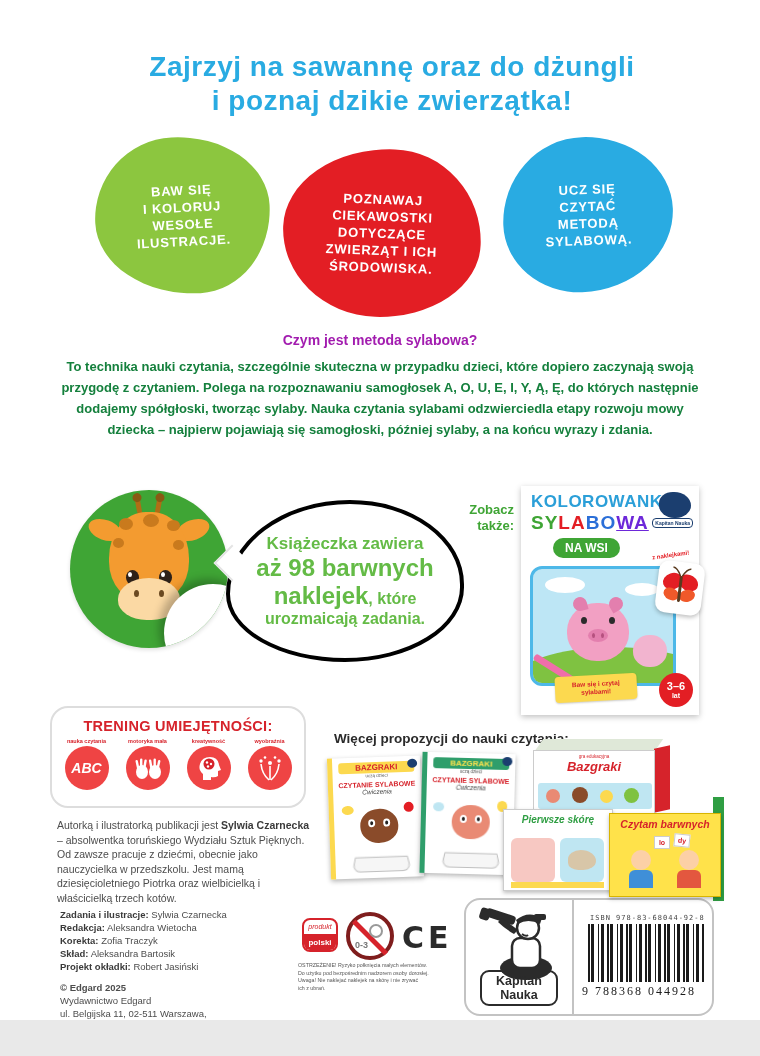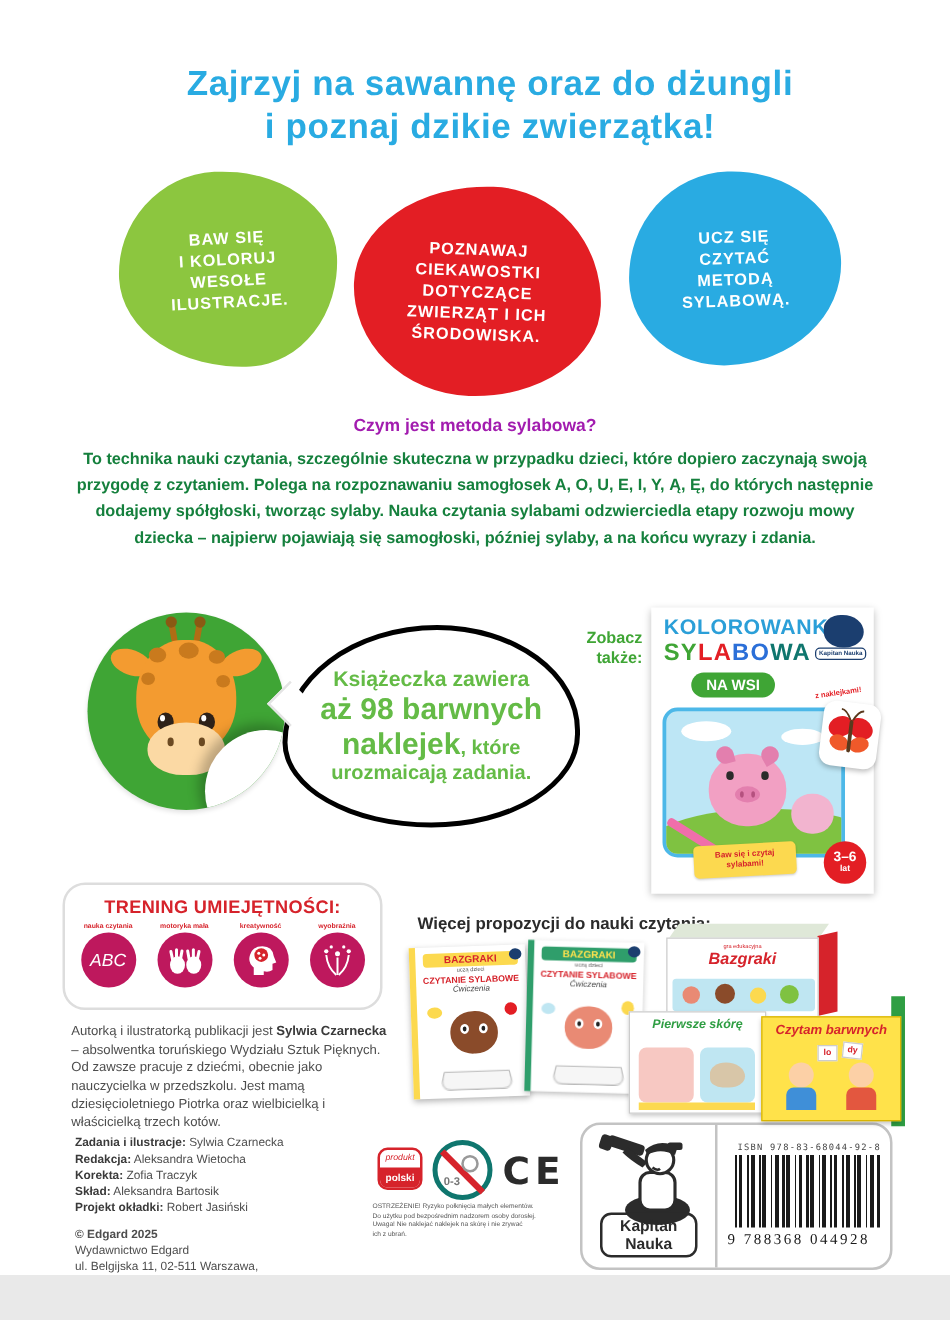--- a/index.html
+++ b/index.html
@@ -58,21 +58,21 @@
   .bubble .t3 .big { font-size:24px; }
   .bubble .t3 .thin { font-weight:bold; font-size:16px; }
 
   
   .see-also { position:absolute; left:448px; top:502px; width:66px; text-align:right;
     color:#3fa535; font-weight:bold; font-size:13px; line-height:16px; }
   .cover { position:absolute; left:521px; top:486px; width:178px; height:229px; background:#fff;
     box-shadow:0 2px 6px rgba(0,0,0,.25); padding-top:6px; }
   .cover .ct1 { text-align:left; padding-left:10px; font-size:17px; font-weight:bold; color:#2b9fd8; letter-spacing:.5px; }
   .cover .ct2 { text-align:left; padding-left:10px; font-size:19px; font-weight:bold; letter-spacing:1px; }
-  .cover .c-g { color:#3fa535; } .cover .c-r { color:#e31e24; } .cover .c-b { color:#2b6fd8; } .cover .c-y { color:#0f766e; }
+  .cover .c-g { color:#3fa535; } .cover .c-r { color:#e31e24; } .cover .c-b { color:#2b6fd8; } .cover .c-y { color:#6d28d9;text-decoration:underline; }
   .cover .badge { position:absolute; left:32px; top:52px; background:#3fa535; color:#fff; font-weight:bold;
     font-size:12px; padding:3px 12px; border-radius:10px; }
   .cover .mini-logo { position:absolute; right:8px; top:6px; width:32px; height:26px; background:#1b3e6f;
     border-radius:45% 55% 50% 50%; }
   .cover .mini-logo-label { position:absolute; right:6px; top:32px; background:#fff; border:1px solid #1b3e6f;
     border-radius:4px; color:#1b3e6f; font-size:5px; font-weight:bold; padding:1px 2px; text-align:center; line-height:6px; }
   .cover .note { position:absolute; right:10px; top:66px; color:#e31e24; font-size:6px; font-weight:bold; transform:rotate(-8deg); }
   .cover .illo { position:absolute; left:9px; top:80px; width:146px; height:120px; background:#bde6f5;
     border:3px solid #4db8e8; border-radius:12px; overflow:hidden; }
   .cover .cloud { position:absolute; background:#fff; border-radius:50%; }
@@ -96,22 +96,22 @@
   .cover .sticker { position:absolute; right:-4px; top:76px; width:46px; height:52px; background:#fff; border-radius:10px;
     transform:rotate(7deg); box-shadow:0 2px 4px rgba(0,0,0,.25); }
 
   
   .skills { position:absolute; left:50px; top:706px; width:256px; height:102px; background:#fff;
     border:2px solid #ddd; border-radius:18px; text-align:center; padding-top:10px; }
   .skills .st { color:#d6232b; font-weight:bold; font-size:14.5px; letter-spacing:.3px; }
   .skills .row { display:flex; justify-content:center; gap:13px; margin-top:4px; }
   .skills .item { width:48px; }
   .skills .lab { color:#d6232b; font-size:5.5px; font-weight:bold; height:8px; overflow:hidden; }
-  .skills .circ { width:44px; height:44px; margin:0 auto; background:#be185d; border-radius:50%;
-    display:flex; align-items:center; justify-content:center; color:#fff; font-weight:normal; }
+  .skills .circ { width:44px; height:44px; margin:0 auto; background:#ef4444; border-radius:50%;
+    display:flex; align-items:center; justify-content:center; color:#fff; font-weight:bold; }
   .skills .abc { font-size:14px; letter-spacing:0; font-style:italic; }
 
   
   .bio { position:absolute; left:57px; top:818px; width:258px; font-size:10.5px; line-height:14.5px; color:#4d4d4d; }
   .bio b { color:#3a3a3a; }
 
   
   .more-title { position:absolute; left:334px; top:731px; font-size:13.5px; font-weight:bold; color:#2b2b2b; }
   .products { position:absolute; left:325px; top:745px; width:400px; height:160px; }
   .bookcard { position:absolute; width:93px; height:121px; background:#fff; box-shadow:0 2px 5px rgba(0,0,0,.3); overflow:hidden; }
@@ -163,21 +163,21 @@
   
   .credits { position:absolute; left:60px; top:908px; font-size:9.5px; line-height:13px; color:#4d4d4d; }
   .credits b { color:#3a3a3a; }
   .credits .gap { height:8px; }
 
   
   .marks { position:absolute; left:298px; top:912px; width:165px; }
   .pp { position:absolute; left:4px; top:6px; width:36px; height:34px; border:2px solid #d6232b; border-radius:8px; overflow:hidden; background:#fff; }
   .pp .pt { font-size:7px; color:#d6232b; font-style:italic; text-align:center; line-height:14px; }
   .pp .pb { background:#d6232b; color:#fff; font-size:8px; font-weight:bold; text-align:center; line-height:17px; }
-  .agewarn { position:absolute; left:48px; top:0; width:48px; height:48px; border:4px solid #0f766e; border-radius:50%; background:#fff; }
+  .agewarn { position:absolute; left:48px; top:0; width:48px; height:48px; border:4px solid #7f1d1d; border-radius:50%; background:#fff; }
   .agewarn::before { content:""; position:absolute; left:-3px; top:19px; width:46px; height:5px; background:#d6232b; transform:rotate(45deg); }
   .agewarn .ar { position:absolute; left:5px; top:24px; font-size:9px; font-weight:bold; color:#777; }
   .agewarn .face { position:absolute; right:7px; top:8px; width:14px; height:14px; border:2px solid #999; border-radius:50%; }
   .cemark { position:absolute; left:104px; top:8px; font-size:30px; font-weight:bold; color:#2b2b2b; letter-spacing:4px; font-family:"DejaVu Sans",sans-serif; }
   .warning { position:absolute; left:0; top:50px; width:170px; font-size:5.3px; line-height:7.5px; color:#555; }
 
   
   .isbnbox { position:absolute; left:464px; top:898px; width:250px; height:118px; border:2px solid #c3c3c3;
     border-radius:16px; background:#fff; display:flex; }
   .isbnbox .left { width:108px; border-right:2px solid #c3c3c3; position:relative; }

